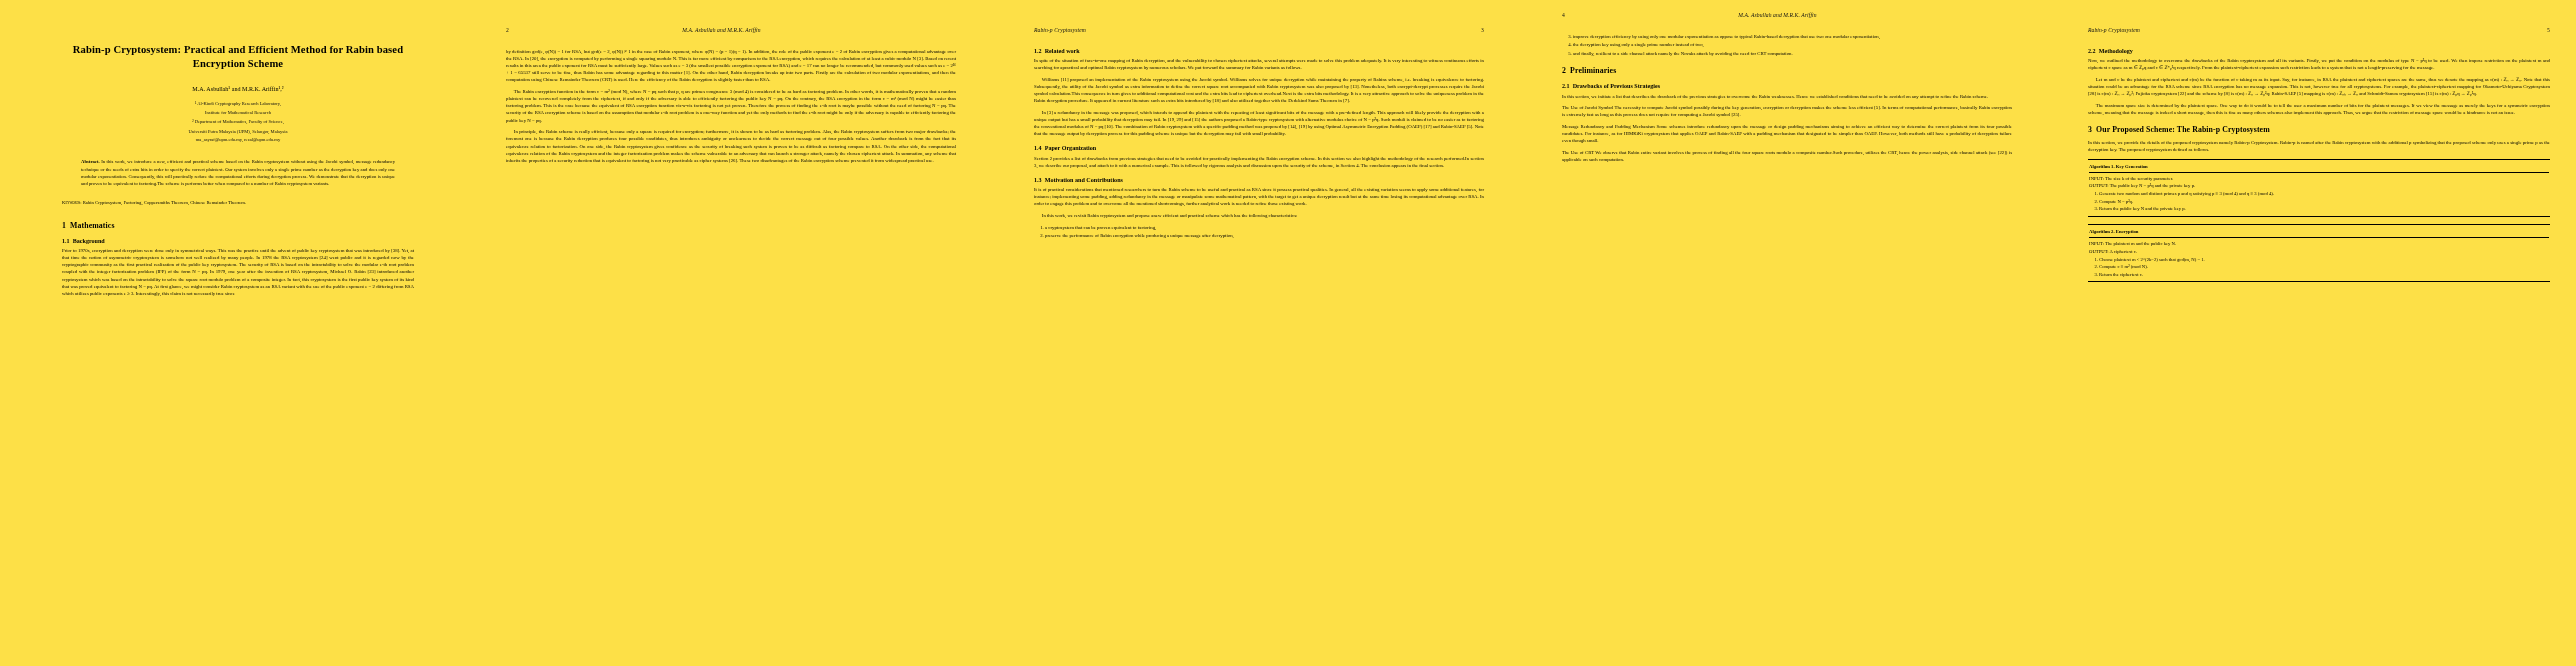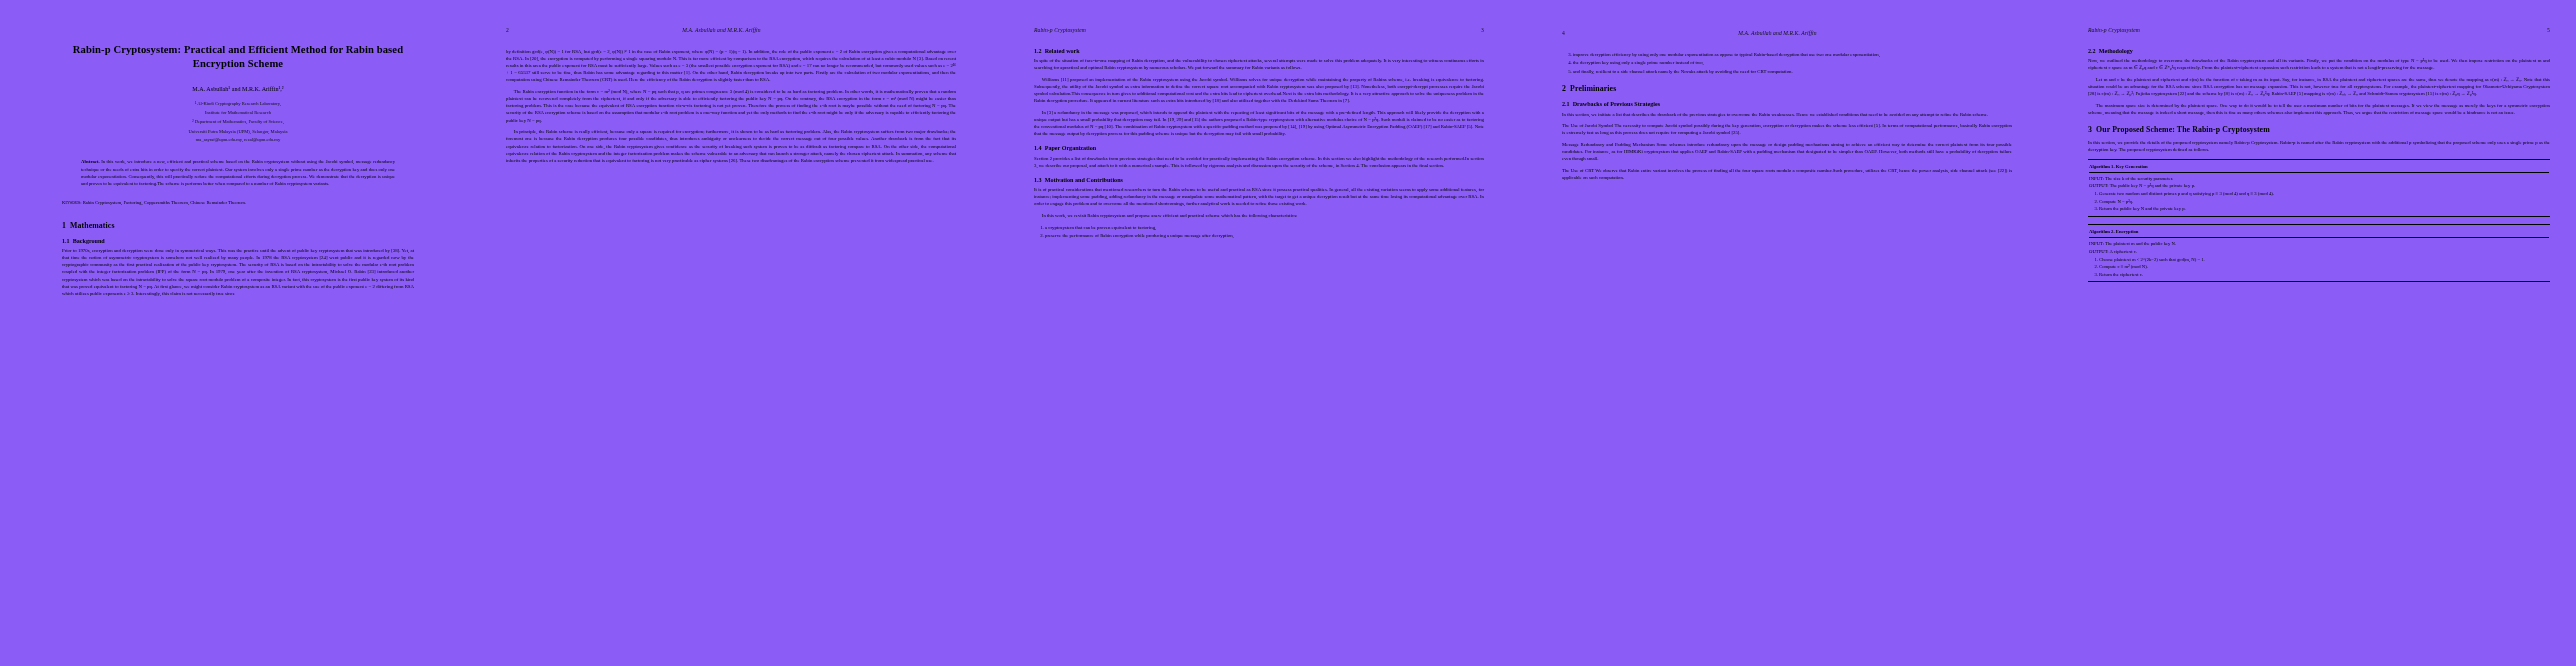--- a/index.html
+++ b/index.html
@@ -13,27 +13,27 @@
   .arxiv-strip {
     position:absolute; left:12.2px; top:333px;
     transform:translate(-50%,-50%) rotate(-90deg);
     transform-origin:center center;
     font-family:"Liberation Serif", serif;
     font-size:8.3px; letter-spacing:0.3px; white-space:nowrap; color:#000;
   }
   .page {
     position:relative;
     height:667px;
-    background:#8b5cf6;
+    background:#fde047;
     box-sizing:border-box;
   }
   .p1 { width:467px; padding:43px 53px 22px 62px; }
   .p2 { width:528px; padding:27px 39px 22px 39px; }
   .p3 { width:528px; padding:27px 39px 22px 39px; }
-  .p4 { width:528px; padding:30px 39px 22px 39px; }
+  .p4 { width:528px; padding:12px 39px 22px 39px; }
   .p5 { width:525px; padding:27px 26px 22px 37px; }
 
   .runhead {
     display:flex; justify-content:space-between; align-items:baseline;
     font-size:5.6px; font-style:italic; color:#111; margin-bottom:14.5px;
     letter-spacing:0.1px;
   }
   .runhead .num { font-style:normal; }
 
   h1.title {

